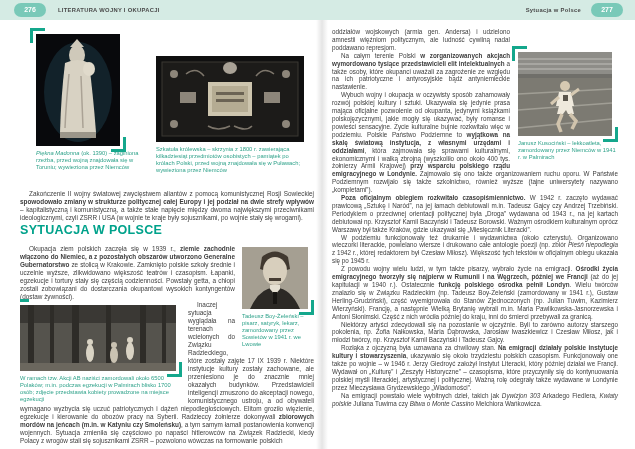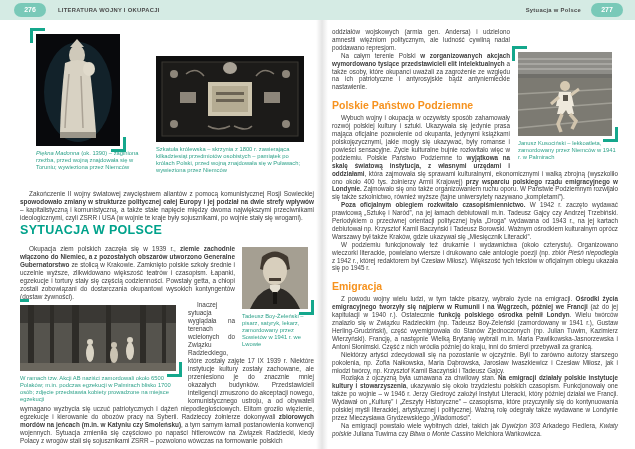--- a/index.html
+++ b/index.html
@@ -181,25 +181,23 @@
           <path d="M41 54 h13 l2 8 h-6 l-2 -4 -3 4 h-6 z" fill="#efe9dc"></path>
           <path d="M44 62 L40 72 L43 80 M52 62 L58 69 L54 77" stroke="#d0c3ac" stroke-width="3.5" fill="none"></path>
         </svg>
       </div>
       <figcaption class="cap"><span>Janusz Kusociński – lekkoatleta, zamordowany przez Niemców w 1941 r. w Palmirach</span></figcaption>
     </figure>
 
     <p class="p" style="text-indent:0"><span>oddziałów wojskowych (armia gen. Andersa) i udzielono amnestii więźniom politycznym, ale ludność cywilną nadal poddawano represjom.</span></p>
     <p class="p"><span>Na całym terenie Polski </span><span class="b">w zorganizowanych akcjach wymordowano tysiące przedstawicieli elit intelektualnych</span><span> a także osoby, które okupanci uważali za zagrożenie ze względu na ich patriotyczne i antyrosyjskie bądź antyniemieckie nastawienie.</span></p>
 
-    <h2 class="rhead">Polskie Państwo Podziemne</h2>
     <p class="p"><span>Wybuch wojny i okupacja w oczywisty sposób zahamowały rozwój polskiej kultury i sztuki. Ukazywała się jedynie prasa mająca oficjalne pozwolenie od okupanta, jedynymi książkami polskojęzycznymi, jakie mogły się ukazywać, były romanse i powieści sensacyjne. Życie kulturalne bujnie rozkwitało więc w podziemiu. Polskie Państwo Podziemne to </span><span class="b">wyjątkowa na skalę światową instytucja, z własnymi urzędami i oddziałami</span><span>, która zajmowała się sprawami kulturalnymi, ekonomicznymi i walką zbrojną (wyszkoliło ono około 400 tys. żołnierzy Armii Krajowej) </span><span class="b">przy wsparciu polskiego rządu emigracyjnego w Londynie.</span><span> Zajmowało się ono także organizowaniem ruchu oporu. W Państwie Podziemnym rozwijało się także szkolnictwo, również wyższe (tajne uniwersytety nazywano „kompletami”).</span></p>
     <p class="p"><span class="b">Poza oficjalnym obiegiem rozkwitało czasopiśmiennictwo.</span><span> W 1942 r. zaczęto wydawać prawicową „Sztukę i Naród”, na jej łamach debiutowali m.in. Tadeusz Gajcy czy Andrzej Trzebiński. Periodykiem o przeciwnej orientacji politycznej była „Droga” wydawana od 1943 r., na jej kartach debiutował np. Krzysztof Kamil Baczyński i Tadeusz Borowski. Ważnym ośrodkiem kulturalnym oprócz Warszawy był także Kraków, gdzie ukazywał się „Miesięcznik Literacki”.</span></p>
     <p class="p"><span>W podziemiu funkcjonowały też drukarnie i wydawnictwa (około czterystu). Organizowano wieczorki literackie, powielano wiersze i drukowano całe antologie poezji (np. zbiór </span><span class="i">Pieśń niepodległa</span><span> z 1942 r., której redaktorem był Czesław Miłosz). Większość tych tekstów w oficjalnym obiegu ukazała się po 1945 r.</span></p>
 
-    <h2 class="rhead">Emigracja</h2>
     <p class="p"><span>Z powodu wojny wielu ludzi, w tym także pisarzy, wybrało życie na emigracji. </span><span class="b">Ośrodki życia emigracyjnego tworzyły się najpierw w Rumunii i na Węgrzech, później we Francji</span><span> (aż do jej kapitulacji w 1940 r.). Ostatecznie </span><span class="b">funkcję polskiego ośrodka pełnił Londyn</span><span>. Wielu twórców znalazło się w Związku Radzieckim (np. Tadeusz Boy-Żeleński (zamordowany w 1941 r.), Gustaw Herling-Grudziński), część wyemigrowała do Stanów Zjednoczonych (np. Julian Tuwim, Kazimierz Wierzyński). Francję, a następnie Wielką Brytanię wybrali m.in. Maria Pawlikowska-Jasnorzewska i Antoni Słonimski. Część z nich wróciła później do kraju, inni do śmierci przebywali za granicą.</span></p>
     <p class="p"><span>Niektórzy artyści zdecydowali się na pozostanie w ojczyźnie. Byli to zarówno autorzy starszego pokolenia, np. Zofia Nałkowska, Maria Dąbrowska, Jarosław Iwaszkiewicz i Czesław Miłosz, jak i młodzi twórcy, np. Krzysztof Kamil Baczyński i Tadeusz Gajcy.</span></p>
     <p class="p"><span>Rozłąka z ojczyzną była uznawana za chwilowy stan. </span><span class="b">Na emigracji działały polskie instytucje kultury i stowarzyszenia</span><span>, ukazywało się około trzydziestu polskich czasopism. Funkcjonowały one także po wojnie – w 1946 r. Jerzy Giedroyć założył Instytut Literacki, który później działał we Francji. Wydawał on „Kulturę” i „Zeszyty Historyczne” – czasopisma, które przyczyniły się do kontynuowania polskiej myśli literackiej, artystycznej i politycznej. Ważną rolę odegrały także wydawane w Londynie przez Mieczysława Grydzewskiego „Wiadomości”.</span></p>
     <p class="p"><span>Na emigracji powstało wiele wybitnych dzieł, takich jak </span><span class="i">Dywizjon 303</span><span> Arkadego Fiedlera, </span><span class="i">Kwiaty polskie</span><span> Juliana Tuwima czy </span><span class="i">Bitwa o Monte Cassino</span><span> Melchiora Wańkowicza.</span></p>
   </div>
 
 </div>
 
 </body></html>

